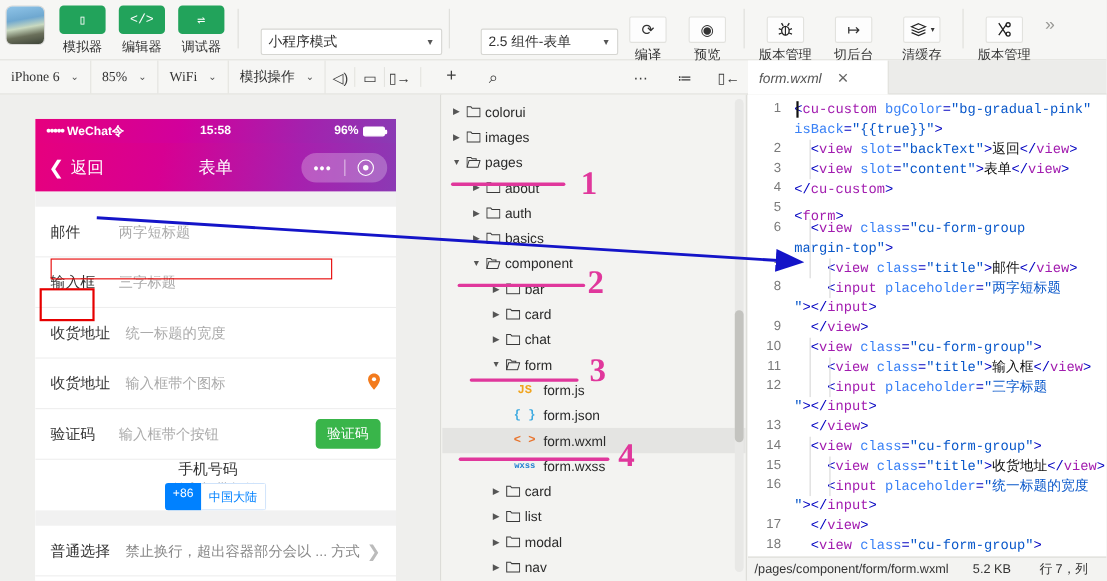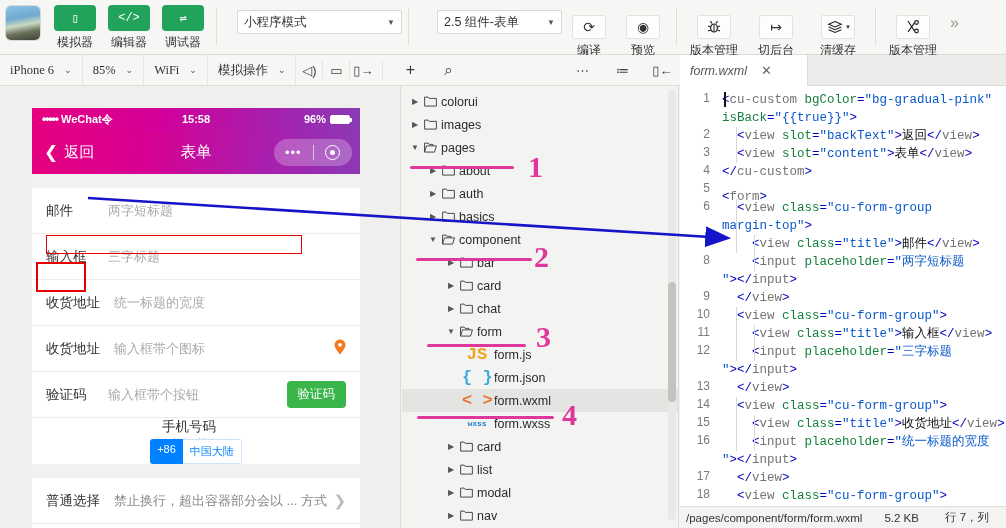--- a/index.html
+++ b/index.html
@@ -31,21 +31,21 @@
   .tb-ico {
     width: 42px; height: 26px; border-radius: 4px;
     display: flex; align-items: center; justify-content: center;
     color: #fff; font-size: 12px; font-family: "Liberation Mono", monospace;
   }
   .tb-ico.green { background: #22a35b; }
   .tb-lbl { font-size: 12px; color: #333; margin-top: 3px; white-space: nowrap; }
   .tb-sep { width: 1px; height: 36px; background: #dededa; margin: 8px 6px 0 6px; flex: none; }
 
   .tb-select {
-    margin: 10px 0 0 14px; width: 165px; height: 24px;
+    margin: 26px 0 0 14px; width: 165px; height: 24px;
     background: #fff; border: 1px solid #d6d6d2; border-radius: 2px;
     display: flex; align-items: center; padding: 0 6px;
     font-size: 12.5px; color: #333; flex: none; cursor: pointer;
   }
   .tb-select .cap { flex: 1; }
   .tb-select .car { font-size: 8px; color: #555; }
   .tb-select.w2 { width: 125px; margin-left: 22px; }
 
   .tb-btn.wide { width: 62px; }
   .tb-chev {
@@ -157,21 +157,21 @@
     background: #f3f3f1; border-right: 1px solid #dcdcd8; overflow: hidden;
   }
   .tree-row {
     height: 23px; display: flex; align-items: center;
     font-size: 12.5px; color: #2b2b2b; cursor: pointer; white-space: nowrap;
     font-family: "Liberation Sans", sans-serif;
   }
   .tree-row.sel { background: #e4e4e2; }
   .tw-arrow { width: 14px; text-align:center; font-size: 8px; color: #555; flex:none;}
   .tw-folder { width: 17px; flex:none; display:flex; align-items:center; justify-content:center;}
-  .tw-ficon { width: 30px; flex:none; text-align:center; font-size:17px; font-weight:bold; font-family:"Liberation Mono",monospace;}
+  .tw-ficon { width: 30px; flex:none; text-align:center; font-size:11px; font-weight:bold; font-family:"Liberation Mono",monospace;}
   .tw-lbl { padding-left: 2px; }
   .scroll-track {
     position:absolute; right:2px; top:4px; width:8px; height: 430px;
     background: #e8e8e6; border-radius:4px;
   }
   .scroll-thumb {
     position:absolute; right:2px; top: 196px; width:8px; height: 120px;
     background: #c3c3bf; border-radius:4px;
   }
 
@@ -198,22 +198,22 @@
   }
   .code {
     position:absolute; left: 38px; top: 0; right: 0; bottom: 0;
     font-family: "Liberation Mono", monospace; font-size: 12.5px; line-height: 18px;
   }
   .ln {
     position:absolute; right: 8px; font-size: 12px; color: #7a7a7a;
     font-family: "Liberation Sans", sans-serif;
   }
   .cl { position:absolute; left: 4px; white-space: pre; }
-  .t-tag { color: #737373; }
-  .t-attr { color: #15803d; }
+  .t-tag { color: #a21caf; }
+  .t-attr { color: #3b82f6; }
   .t-str { color: #0a58ca; }
   .t-txt { color: #111; }
   .t-pun { color: #0000c0; }
   .indent-line {
     position: absolute; width: 1px; background: #d8d8d8;
   }
   .ed-hl {
     position: absolute; left: 46px; width: 256px; height: 19px;
     border: 1.5px solid #e60000; pointer-events:none;
   }

